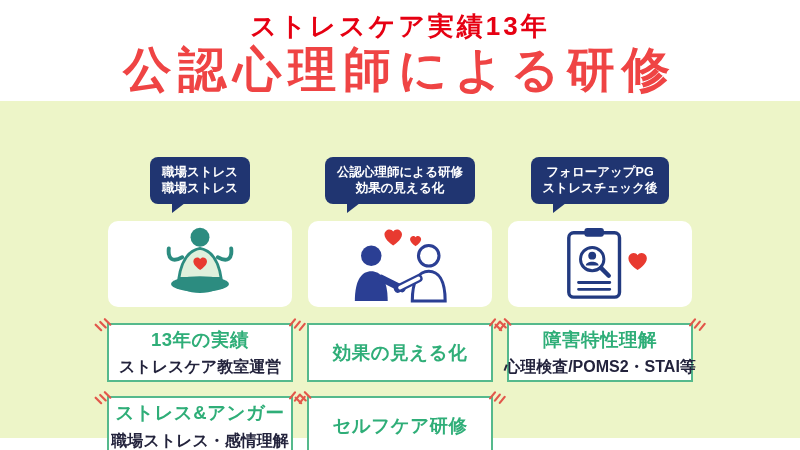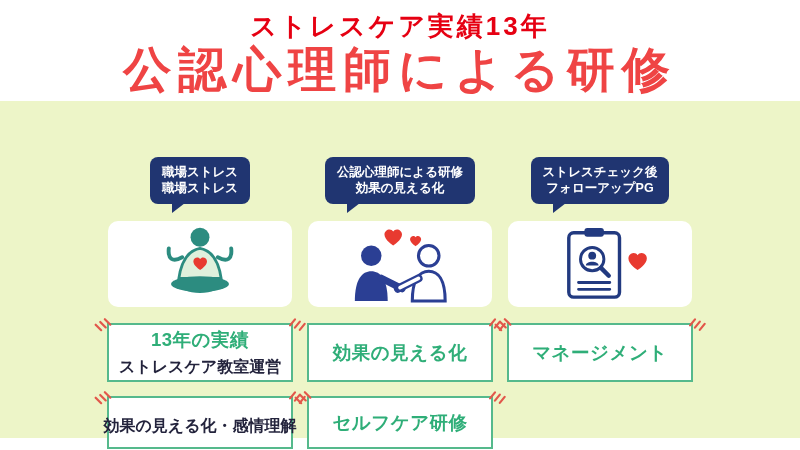--- a/index.html
+++ b/index.html
@@ -70,22 +70,22 @@
         </div>
       </div>
       <div class="bubble-cell">
         <div class="bubble">
           <div>公認心理師による研修</div>
           <div>効果の見える化</div>
         </div>
       </div>
       <div class="bubble-cell">
         <div class="bubble">
+          <div>フォローアップPG</div>
           <div>ストレスチェック後</div>
-          <div>フォローアップPG</div>
         </div>
       </div>
     </div>
 
     <div class="grid" style="margin-top:4px;">
 
       <div class="card">
         <svg width="160" height="78" viewBox="0 0 140 70">
           <circle cx="70" cy="11" r="8.5" fill="#2c8c80"></circle>
           <path d="M70 21 C59 23 53 34 51 48 L89 48 C87 34 81 23 70 21 Z" fill="#dff0dc" stroke="#2c8c80" stroke-width="2.5"></path>
@@ -161,37 +161,39 @@
         <svg class="spark tl" viewBox="0 0 24 24">
             <path d="M4 16 L10 10"></path>
             <path d="M9 19 L15 13"></path>
             <path d="M14 22 L20 16"></path>
           </svg>
         <svg class="spark tr" viewBox="0 0 24 24">
             <path d="M4 16 L10 10"></path>
             <path d="M9 19 L15 13"></path>
             <path d="M14 22 L20 16"></path>
           </svg>
-        <div class="ftitle">マネージメント</div>
+        <div class="ftitle">障害特性理解</div>
+        <div class="fsub">心理検査/POMS2・STAI等</div>
       </div>
     </div>
 
     <div class="grid frow" style="margin-top:14px;">
       <div class="fbox">
         <svg class="spark tl" viewBox="0 0 24 24">
             <path d="M4 16 L10 10"></path>
             <path d="M9 19 L15 13"></path>
             <path d="M14 22 L20 16"></path>
           </svg>
         <svg class="spark tr" viewBox="0 0 24 24">
             <path d="M4 16 L10 10"></path>
             <path d="M9 19 L15 13"></path>
             <path d="M14 22 L20 16"></path>
           </svg>
-        <div class="fsub">効果の見える化・感情理解</div>
+        <div class="ftitle">ストレス&amp;アンガー</div>
+        <div class="fsub">職場ストレス・感情理解</div>
       </div>
       <div class="fbox">
         <svg class="spark tl" viewBox="0 0 24 24">
             <path d="M4 16 L10 10"></path>
             <path d="M9 19 L15 13"></path>
             <path d="M14 22 L20 16"></path>
           </svg>
         <svg class="spark tr" viewBox="0 0 24 24">
             <path d="M4 16 L10 10"></path>
             <path d="M9 19 L15 13"></path>

